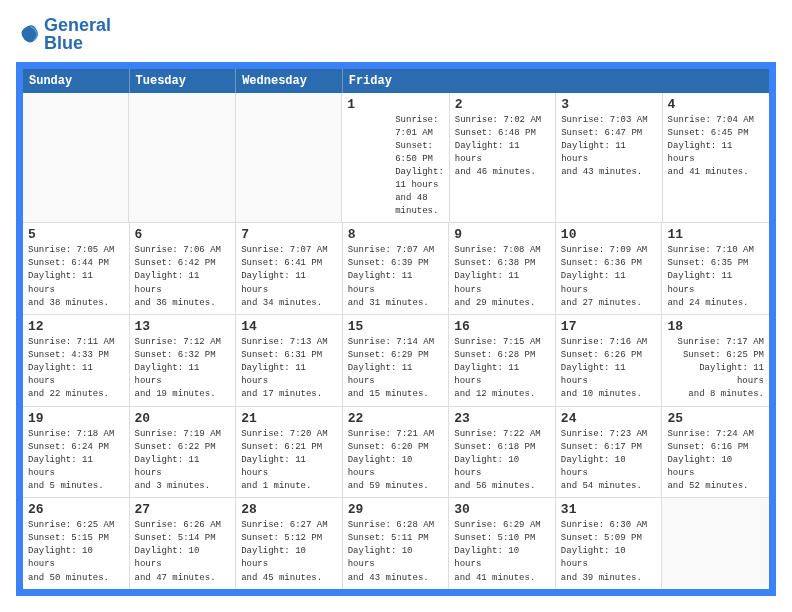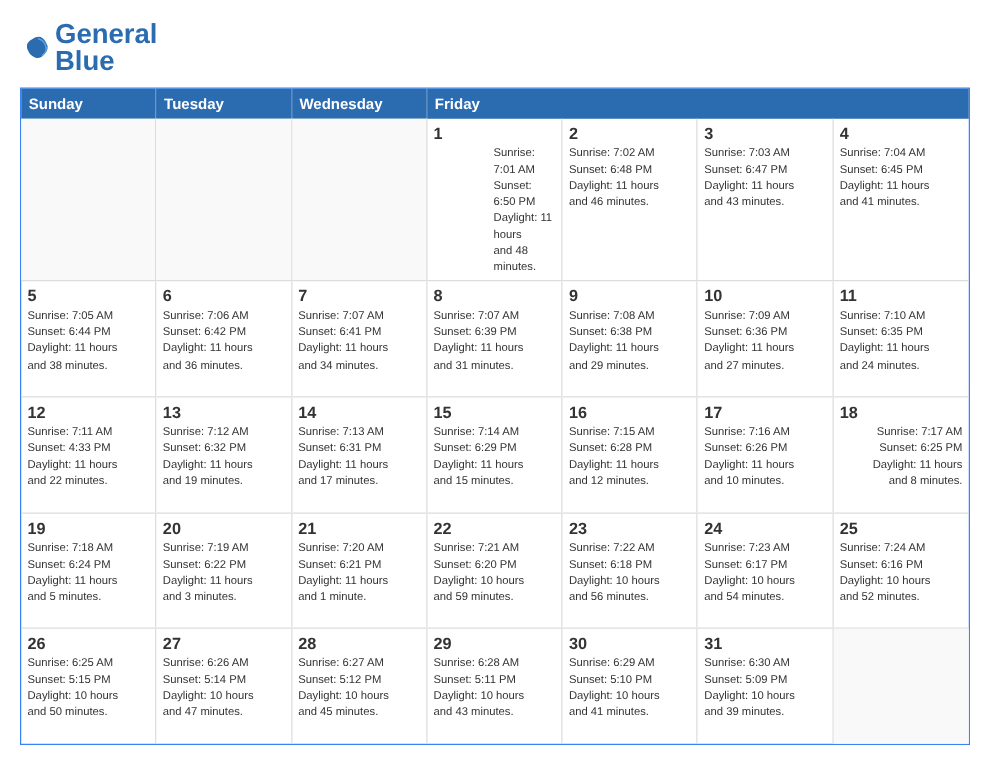--- a/index.html
+++ b/index.html
@@ -22,21 +22,21 @@
       justify-content: space-between;
       align-items: flex-start;
       margin-bottom: 10px;
     }
     .logo {
       display: flex;
       align-items: center;
       gap: 4px;
     }
     .logo-text {
-      font-size: 22px;
+      font-size: 18px;
       font-weight: bold;
       color: #333;
       line-height: 1;
     }
     .logo-text span {
       color: #2b6cb0;
     }
     .logo-icon {
       width: 24px;
       height: 24px;
@@ -50,21 +50,22 @@
       color: #333;
     }
     .location {
       font-size: 14px;
       color: #555;
     }
     .calendar {
       flex: 1;
       display: flex;
       flex-direction: column;
-      border: 1px solid #3b82f6;
+      border: 7px solid #3b82f6;
+      font-family: Liberation Mono, monospace;
     }
     .cal-header {
       display: grid;
       grid-template-columns: repeat(7, 1fr);
       background: #2b6cb0;
     }
     .cal-header-cell {
       color: #fff;
       font-size: 12px;
       font-weight: bold;

